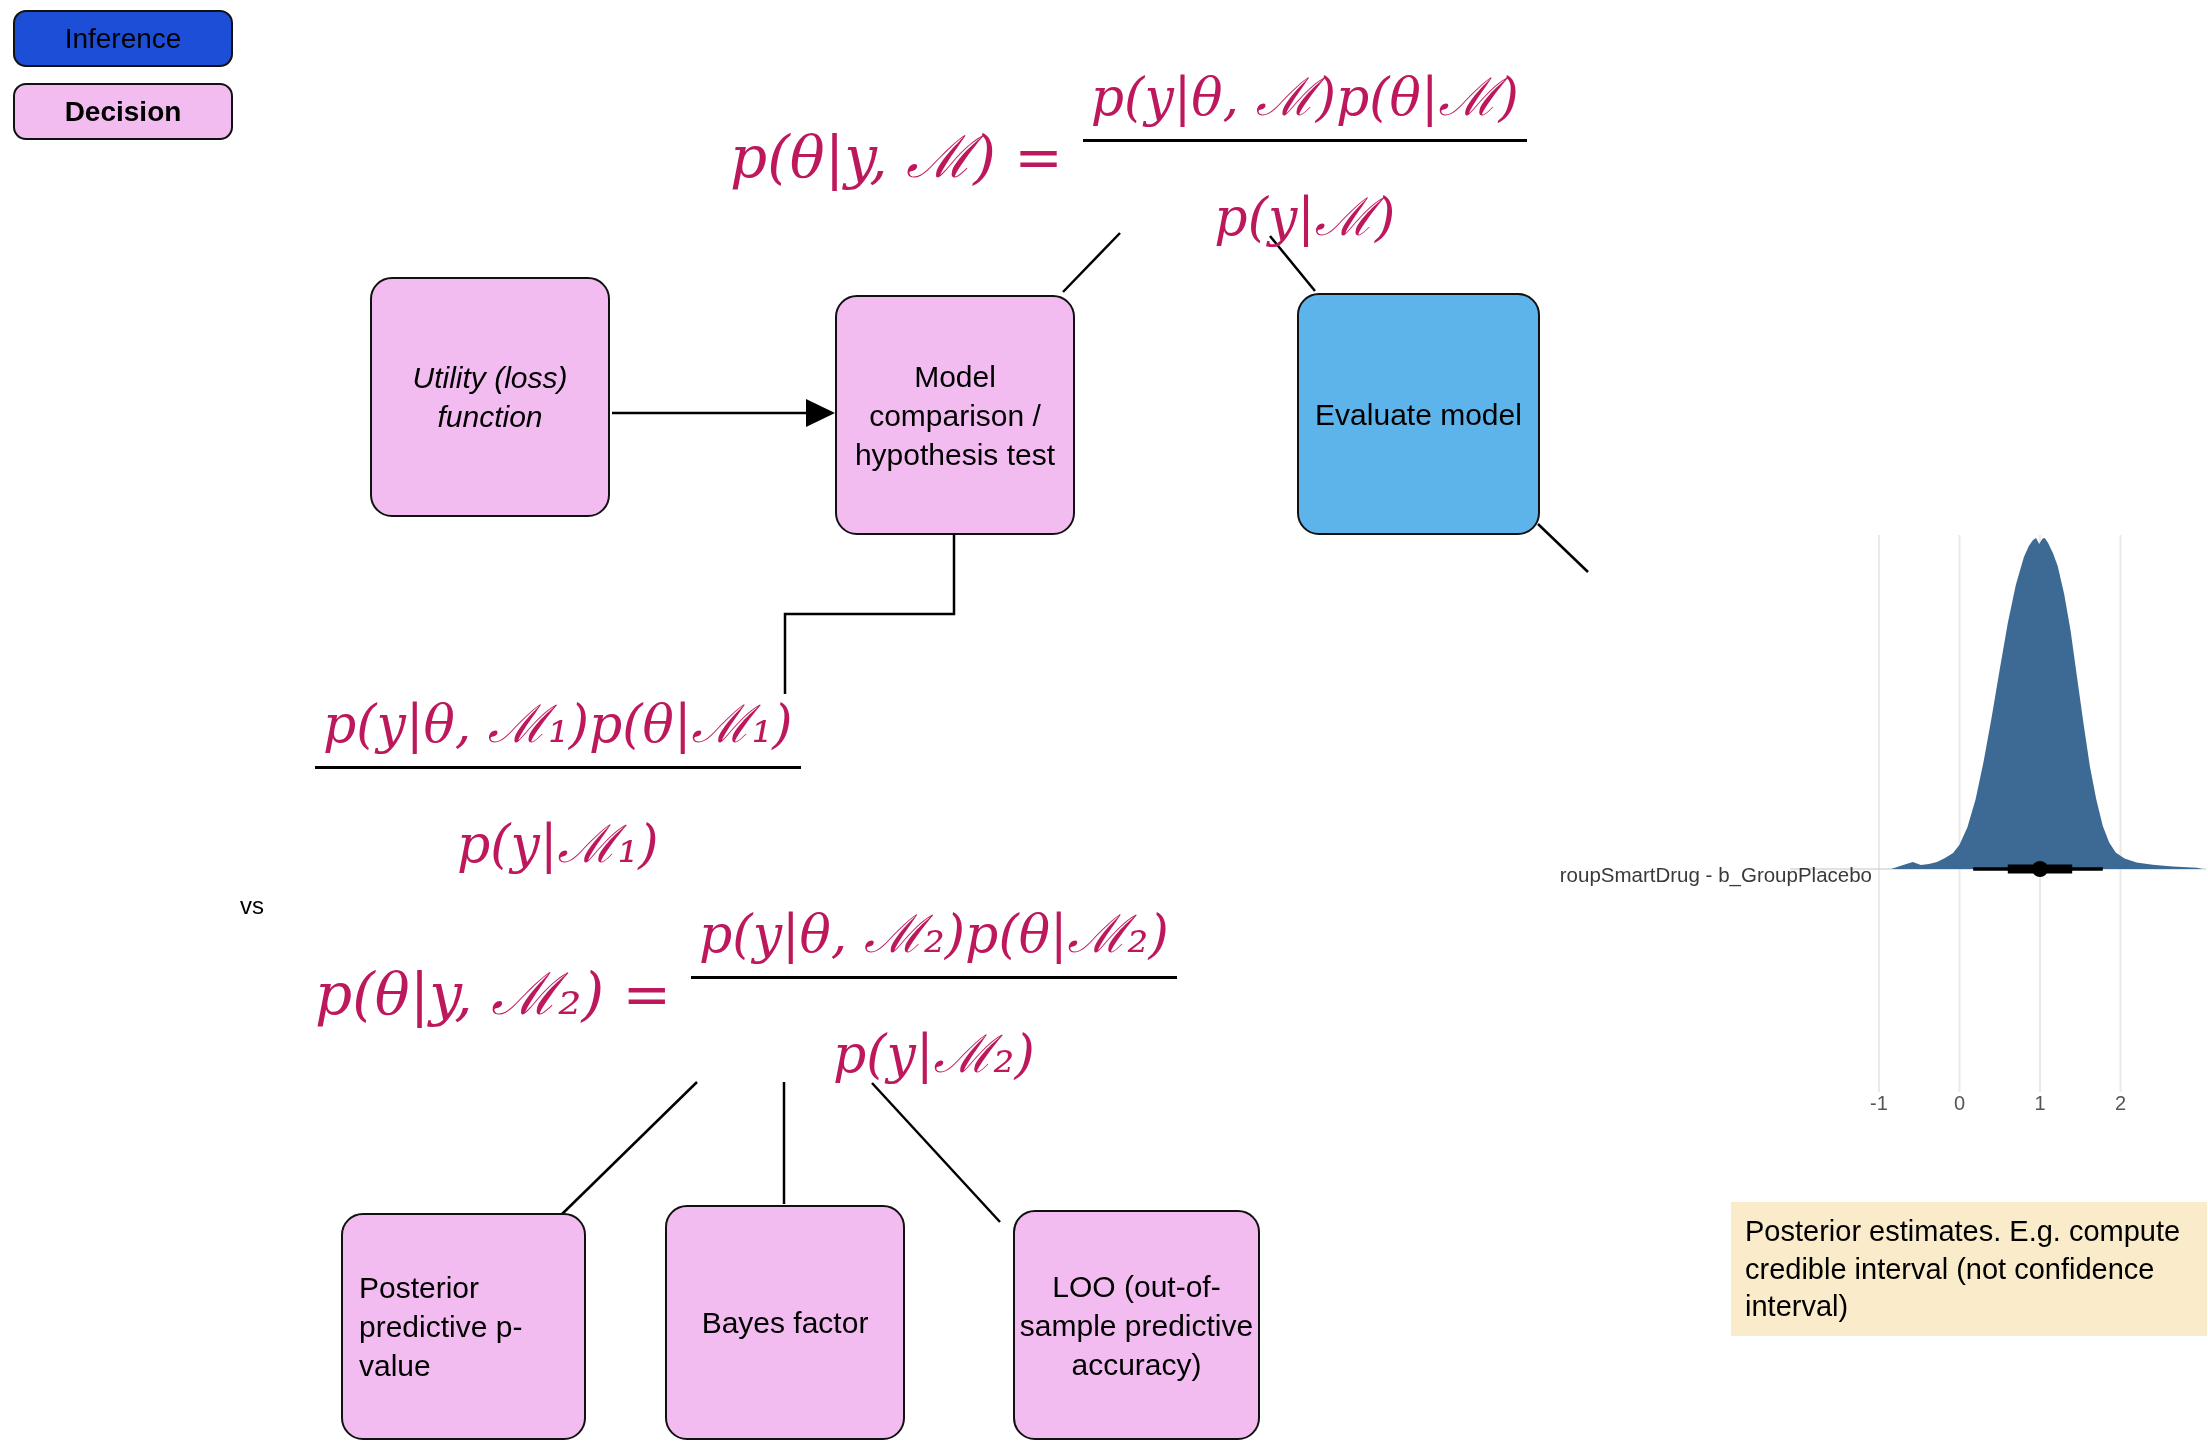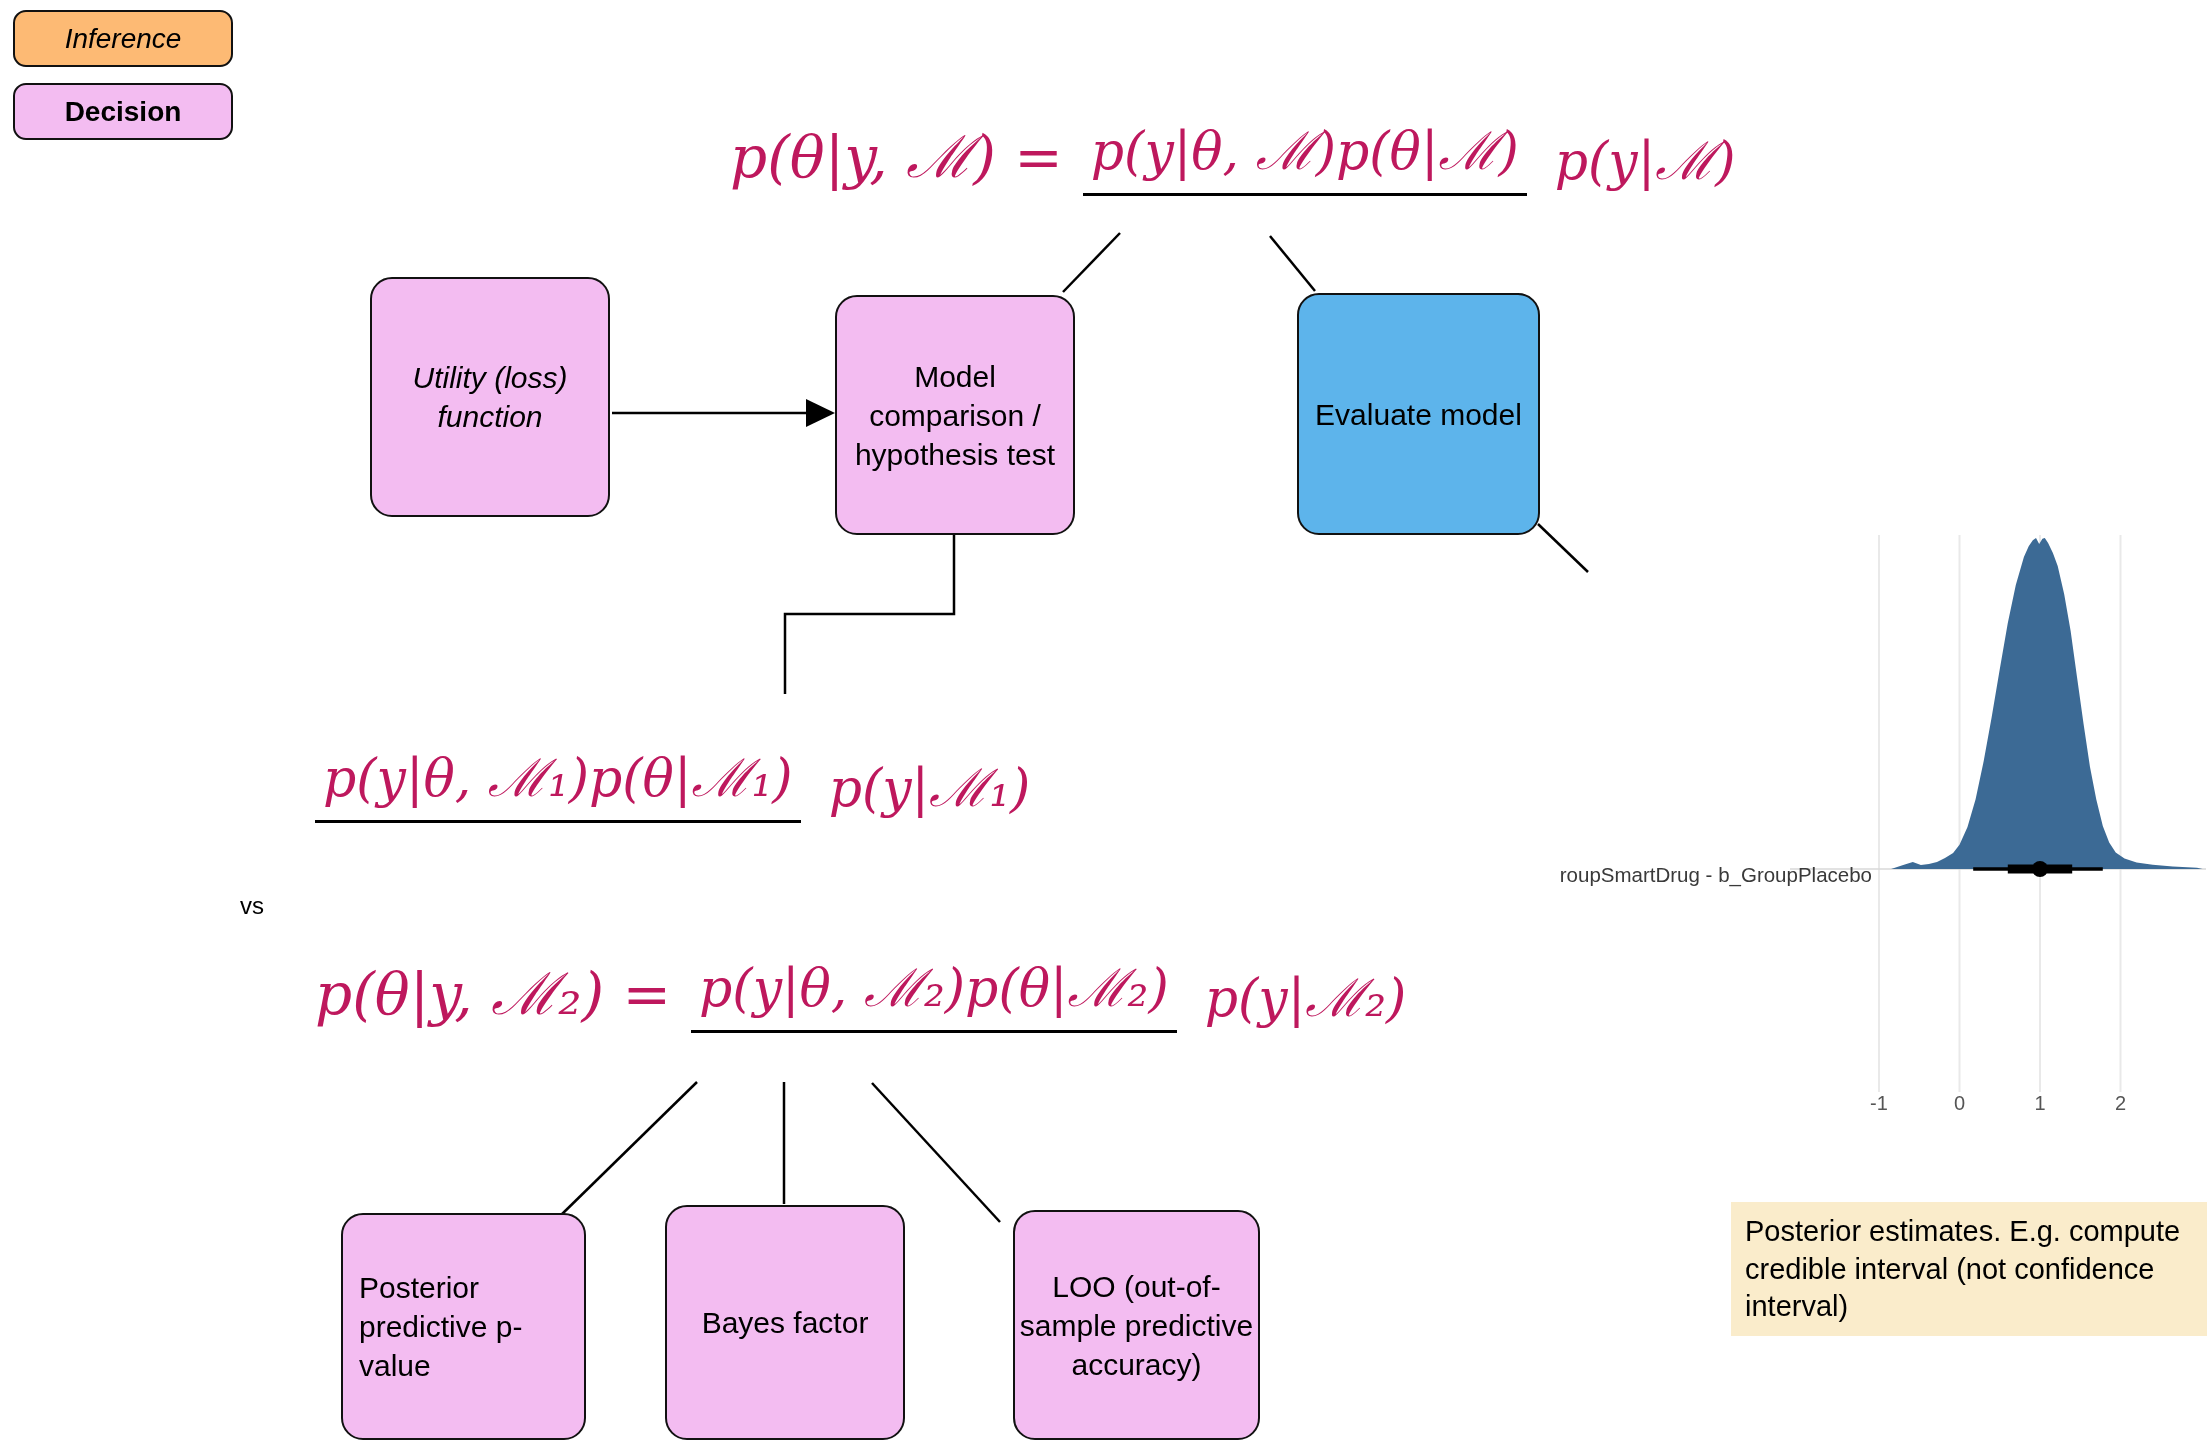--- a/index.html
+++ b/index.html
@@ -2,31 +2,31 @@
 <html><head>
 <meta charset="utf-8">
 <style>
   html,body{margin:0;padding:0;background:#ffffff;}
   .canvas{position:relative;width:2208px;height:1452px;background:#ffffff;overflow:hidden;
           font-family:"Liberation Sans",sans-serif;color:#000;}
   svg.overlay{position:absolute;left:0;top:0;width:2208px;height:1452px;}
   .chip{position:absolute;left:13px;width:220px;height:57px;border:2.5px solid #111;
         border-radius:13px;display:flex;align-items:center;justify-content:center;
         font-size:28px;box-sizing:border-box;}
-  .chip.blue{background:#fdba74;font-style:italic;}
+  .chip.blue{background:#1d4ed8;}
   .chip.pink{background:#f3bcf1;}
   .node{position:absolute;border:2.5px solid #111;border-radius:22px;box-sizing:border-box;
         display:flex;align-items:center;justify-content:center;text-align:center;
         font-size:30px;line-height:1.3;padding:4px;}
   .node.pink{background:#f3bcf1;}
   .node.blue{background:#5db4eb;}
   .formula{position:absolute;display:flex;align-items:center;gap:20px;
            font-family:"DejaVu Serif",serif;font-style:italic;color:#be185d;}
   .formula .lhs{font-size:58px;white-space:nowrap;}
-  .frac{display:inline-flex;align-items:center;font-size:52px;gap:28px;}
+  .frac{display:inline-flex;flex-direction:column;align-items:center;font-size:52px;gap:28px;}
   .frac .num{border-bottom:3.5px solid #000;padding:0 8px 9px 8px;white-space:nowrap;}
   .frac .den{padding-top:9px;white-space:nowrap;}
   .vs{position:absolute;left:240px;top:892px;font-size:24px;}
   .note{position:absolute;left:1731px;top:1202px;width:476px;height:134px;background:#faeccb;
         box-sizing:border-box;padding:11px 14px;font-size:29px;line-height:1.3;text-align:left;}
   .chart{position:absolute;left:1560px;top:520px;width:648px;height:610px;}
 </style>
 </head>
 <body>
 

